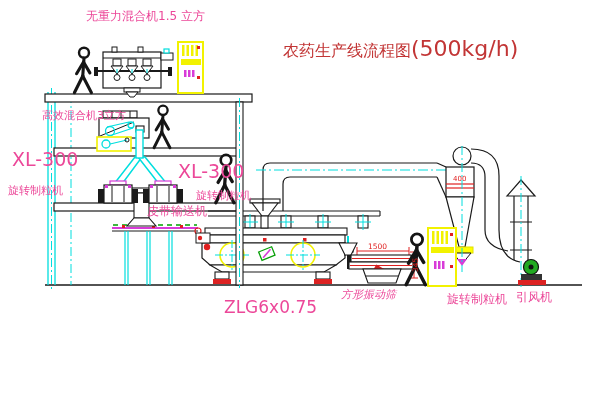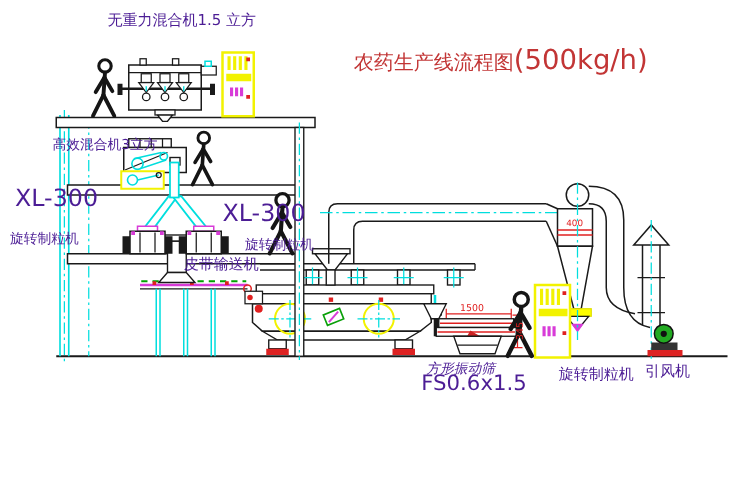--- a/index.html
+++ b/index.html
@@ -1,20 +1,20 @@
 <!DOCTYPE html>
 <html><head>
 <meta charset="utf-8">
 <style>
   html,body{margin:0;padding:0;background:#fff;}
   #canvas{position:relative;width:600px;height:403px;background:#ffffff;overflow:hidden;
           font-family:"DejaVu Sans",sans-serif;}
   #canvas svg{position:absolute;left:0;top:0;}
   .lbl{position:absolute;white-space:nowrap;line-height:1;font-family:"DejaVu Sans",sans-serif;}
-  .magenta{color:#4c1d95;}
+  .magenta{color:#ec4899;}
   .titlered{color:#c23535;}
   .dimred{color:#e02020;}
   .rot{transform:rotate(-90deg);transform-origin:left top;}
 </style>
 </head>
 <body>
 
 <div id="canvas">
 
 <svg width="600" height="403" viewBox="0 0 600 403">
@@ -318,23 +318,23 @@
 <div class="lbl magenta" style="left:42px;top:110px;font-size:11px;">高效混合机3立方</div>
 
 <div class="lbl magenta" style="left:12px;top:150px;font-size:19px;">XL-300</div>
 <div class="lbl magenta" style="left:8px;top:185px;font-size:11px;">旋转制粒机</div>
 
 <div class="lbl magenta" style="left:178px;top:162px;font-size:19px;">XL-300</div>
 <div class="lbl magenta" style="left:196px;top:190px;font-size:11px;">旋转制粒机</div>
 
 <div class="lbl magenta" style="left:147px;top:205px;font-size:12px;">皮带输送机</div>
 
+<div class="lbl magenta" style="left:224px;top:299px;font-size:17px;">ZLG6x0.75</div>
 
 <div class="lbl magenta" style="left:341px;top:289px;font-size:11px;font-style:italic;">方形振动筛</div>
-<div class="lbl magenta" style="left:337px;top:299px;font-size:17px;">FS0.6x1.5</div>
 
 <div class="lbl magenta" style="left:447px;top:293px;font-size:12px;">旋转制粒机</div>
 <div class="lbl magenta" style="left:516px;top:291px;font-size:12px;">引风机</div>
 
 <div class="lbl dimred" style="left:368px;top:243px;font-size:7.5px;">1500</div>
 <div class="lbl dimred rot" style="left:412px;top:272px;font-size:7.5px;">345</div>
 <div class="lbl dimred" style="left:453px;top:176px;font-size:7px;">400</div>
 
 </div>
 

